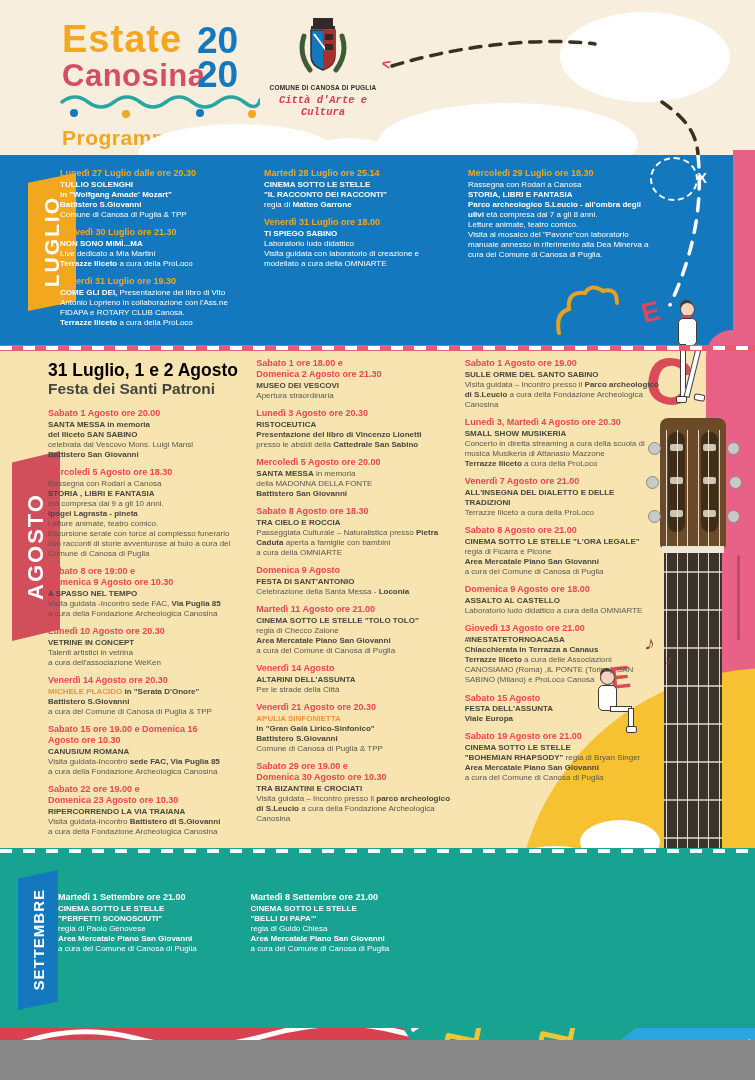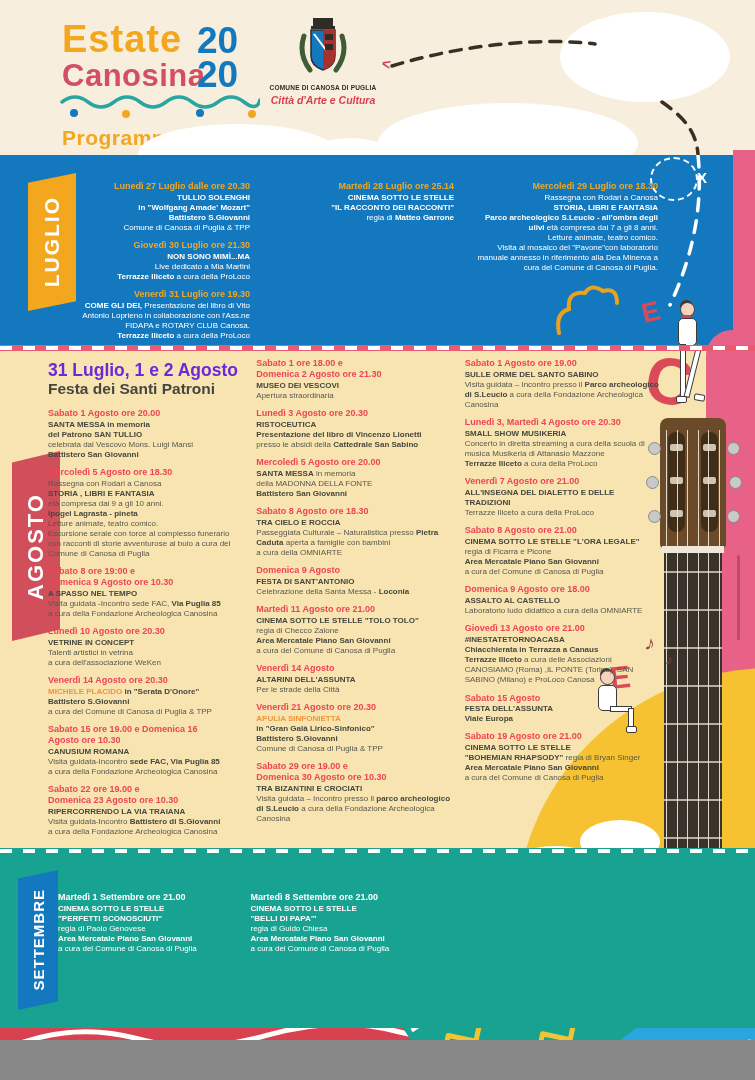--- a/index.html
+++ b/index.html
@@ -9,21 +9,21 @@
 
   
   .hdr-title{position:absolute;left:62px;top:20px;line-height:1;}
   .t-estate{font-size:38px;font-weight:800;color:#f2a71e;letter-spacing:1px;}
   .t-canosina{font-size:31px;font-weight:800;color:#d44f63;letter-spacing:.5px;margin-top:2px;}
   .t-year{position:absolute;left:197px;top:24px;font-size:37px;font-weight:800;color:#1478bf;line-height:.85;}
   .t-year div{line-height:.92;}
   .hdr-wave{position:absolute;left:60px;top:92px;}
   .crest-wrap{position:absolute;left:258px;top:14px;width:130px;text-align:center;}
   .crest-name{font-size:6.5px;font-weight:800;color:#2f2b26;letter-spacing:.2px;margin-top:2px;}
-  .crest-motto{font-family:Liberation Sans, sans-serif;font-style:italic;font-size:10.5px;font-weight:700;color:#d8414f;margin-top:3px;}
+  .crest-motto{font-family:Liberation Mono, monospace;font-style:italic;font-size:10.5px;font-weight:700;color:#d8414f;margin-top:3px;}
   .programma{position:absolute;left:62px;top:126px;font-size:21px;font-weight:800;color:#f2a71e;letter-spacing:.5px;}
   .cloud{position:absolute;background:#fff;border-radius:50%;}
   .arrow-head{position:absolute;left:382px;top:55px;color:#d8414f;font-size:15px;font-weight:900;transform:rotate(12deg);}
 
   
   .sec{position:absolute;left:0;width:755px;}
   .sec-luglio{top:155px;height:190px;background:#1478bf;}
   .sec-agosto{top:351px;height:501px;background:#f8e4b0;}
   .sec-settembre{top:852px;height:176px;background:#18a291;}
   .sep{position:absolute;left:0;width:755px;height:6px;z-index:30;}
@@ -34,41 +34,41 @@
   .ribbon{position:absolute;display:flex;align-items:center;justify-content:center;z-index:5;}
   .ribbon span{writing-mode:vertical-rl;transform:rotate(180deg);color:#fff;font-weight:800;letter-spacing:2px;}
   .rib-luglio{left:28px;top:18px;width:48px;height:138px;background:#f2a71e;clip-path:polygon(0 7%,100% 0,100% 93%,0 100%);}
   .rib-luglio span{font-size:21px;}
   .rib-agosto{left:12px;top:100px;width:48px;height:190px;background:#d04f5a;clip-path:polygon(0 6%,100% 0,100% 94%,0 100%);}
   .rib-agosto span{font-size:22px;}
   .rib-settembre{left:18px;top:18px;width:40px;height:140px;background:#1478bf;clip-path:polygon(0 6%,100% 0,100% 94%,0 100%);}
   .rib-settembre span{font-size:15px;letter-spacing:1px;}
 
   .cols{position:absolute;display:flex;z-index:6;}
-  .cols-luglio{left:60px;top:26px;width:598px;gap:14px;text-align:right;}
+  .cols-luglio{left:60px;top:13px;width:598px;gap:14px;}
   .cols-agosto{left:48px;top:7px;width:612px;gap:13px;}
   .cols-settembre{left:58px;top:40px;width:352px;gap:33px;}
   .col{flex:1;min-width:0;}
 
   .event{margin-bottom:7px;}
   .ev-date{font-size:9px;font-weight:800;line-height:1.2;white-space:pre-line;margin-bottom:1px;}
   .ev-line{font-size:8px;line-height:1.26;}
   .seg-b{font-weight:800;}
   .seg-a{font-weight:800;}
   .sec-luglio .ev-date{color:#f2a71e;}
   .sec-luglio .ev-line{color:#fff;}
   .sec-agosto .ev-date{color:#ee4454;}
   .sec-agosto .ev-line{color:#56584f;}
   .sec-agosto .seg-b{color:#45473f;}
   .sec-agosto .seg-a{color:#ef9539;}
   .sec-settembre .ev-date{color:#fff;}
   .sec-settembre .ev-line{color:#fff;}
 
   .festa{margin-bottom:9px;margin-top:3px;}
-  .festa-l1{font-size:17.5px;font-weight:800;color:#6d28d9;line-height:1.1;}
+  .festa-l1{font-size:17.5px;font-weight:800;color:#000000;line-height:1.1;}
   .festa-l2{font-size:15.5px;font-weight:800;color:#45473f;line-height:1.2;}
 
   
   .pinkA{left:733px;top:150px;width:22px;height:195px;background:#e86287;}
   .pinkB{left:706px;top:330px;width:49px;height:510px;background:#e86287;border-top-left-radius:26px;}
   .pink-streak{left:737px;top:555px;width:3px;height:85px;background:#c14a63;border-radius:2px;}
   .sun{left:515px;top:668px;width:510px;height:510px;border-radius:50%;background:#f6c231;}
   .hill{left:385px;top:935px;width:62px;height:150px;background:#5b6b77;border-top-left-radius:30px;}
   .redband{left:-12px;top:1008px;width:640px;height:90px;background:#d8414f;transform:rotate(-1.6deg);}
   .indigo{left:598px;top:988px;width:170px;height:100px;background:#4e61a7;transform:rotate(-7deg);border-top-left-radius:22px;}
@@ -191,20 +191,26 @@
             <div class="ev-line"><span class="seg-b">Terrazze Iliceto</span><span class="seg-n"> a cura della ProLoco</span></div>
           </div>
         </div>
         <div class="col">
           <div class="event">
             <div class="ev-date">Martedì 28 Luglio ore 25.14</div>
             <div class="ev-line"><span class="seg-b">CINEMA SOTTO LE STELLE</span></div>
             <div class="ev-line"><span class="seg-b">"IL RACCONTO DEI RACCONTI"</span></div>
             <div class="ev-line"><span class="seg-n">regia di </span><span class="seg-b">Matteo Garrone</span></div>
           </div>
+          <div class="event">
+            <div class="ev-date">Venerdì 31 Luglio ore 18.00</div>
+            <div class="ev-line"><span class="seg-b">TI SPIEGO SABINO</span></div>
+            <div class="ev-line"><span class="seg-n">Laboratorio ludo didattico</span></div>
+            <div class="ev-line"><span class="seg-n">Visita guidata con laboratorio di creazione e modellato a cura della OMNIARTE</span></div>
+          </div>
         </div>
         <div class="col">
           <div class="event">
             <div class="ev-date">Mercoledì 29 Luglio  ore  18.30</div>
             <div class="ev-line"><span class="seg-n">Rassegna  con Rodari a Canosa</span></div>
             <div class="ev-line"><span class="seg-b">STORIA, LIBRI E FANTASIA</span></div>
             <div class="ev-line"><span class="seg-b">Parco archeologico S.Leucio - all'ombra degli ulivi</span><span class="seg-n"> età compresa dai 7 a gli 8 anni.</span></div>
             <div class="ev-line"><span class="seg-n">Letture animate, teatro comico.</span></div>
             <div class="ev-line"><span class="seg-n">Visita al mosaico del "Pavone"con laboratorio manuale annesso in riferimento alla Dea Minerva a cura del Comune di Canosa di Puglia.</span></div>
           </div>
@@ -226,21 +232,21 @@
     </div>
     <div class="cols cols-agosto">
         <div class="col">
           <div class="festa">
             <div class="festa-l1">31 Luglio, 1 e 2 Agosto</div>
             <div class="festa-l2">Festa dei Santi Patroni</div>
           </div>
           <div class="event">
             <div class="ev-date">Sabato 1 Agosto ore 20.00</div>
             <div class="ev-line"><span class="seg-b">SANTA MESSA in memoria</span></div>
-            <div class="ev-line"><span class="seg-b">del Patrono SAN TULLIO</span></div>
+            <div class="ev-line"><span class="seg-b">del Iliceto SAN SABINO</span></div>
             <div class="ev-line"><span class="seg-n">celebrata dal Vescovo Mons. Luigi Mansi</span></div>
             <div class="ev-line"><span class="seg-b">Battistero San Giovanni</span></div>
           </div>
           <div class="event">
             <div class="ev-date">Mercoledì 5 Agosto  ore 18.30</div>
             <div class="ev-line"><span class="seg-n">Rassegna  con Rodari a Canosa</span></div>
             <div class="ev-line"><span class="seg-b">STORIA , LIBRI E FANTASIA</span></div>
             <div class="ev-line"><span class="seg-n">età compresa dai 9 a gli 10 anni.</span></div>
             <div class="ev-line"><span class="seg-b">Ipogei Lagrasta - pineta</span></div>
             <div class="ev-line"><span class="seg-n">Letture animate, teatro comico.</span></div>

